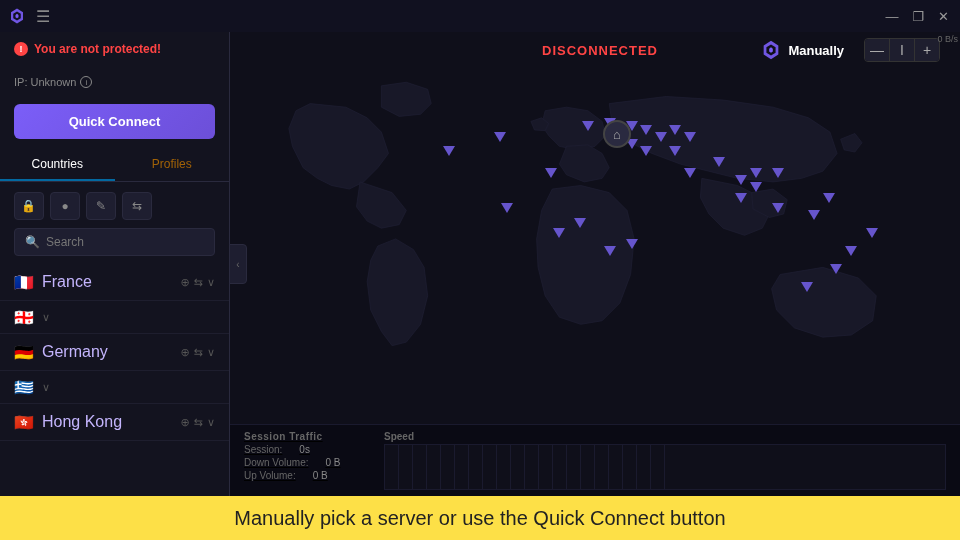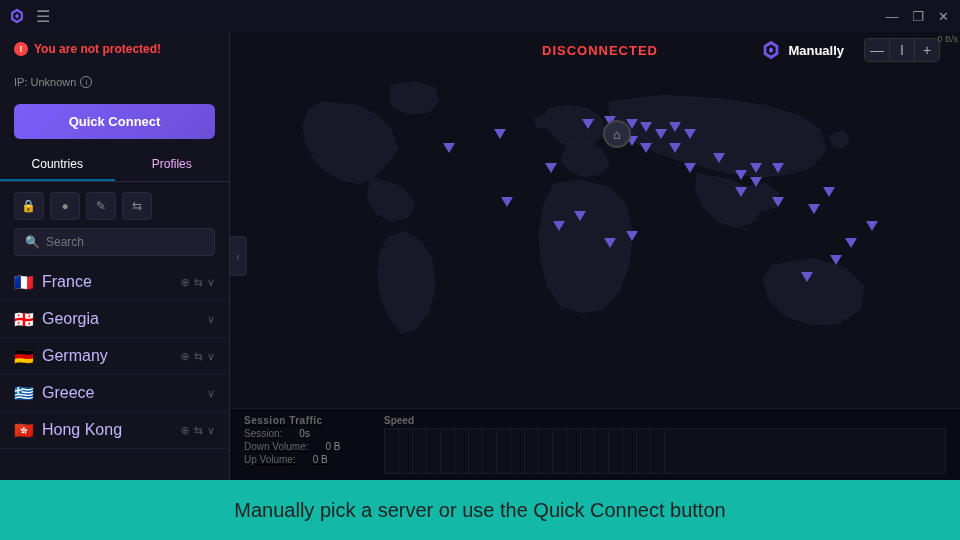--- a/index.html
+++ b/index.html
@@ -116,21 +116,21 @@
       display: flex;
       border-bottom: 1px solid #2a2a3e;
       margin: 0 0 6px;
     }
     .tab {
       flex: 1;
       padding: 8px 0;
       text-align: center;
       font-size: 12px;
       cursor: pointer;
-      color: #f0abfc;
+      color: #a16207;
       border-bottom: 2px solid transparent;
     }
     .tab.active {
       color: #fff;
       border-bottom: 2px solid #0369a1;
     }
 
     .filter-icons {
       display: flex;
       gap: 6px;
@@ -437,22 +437,22 @@
     .speed-value {
       color: #666;
       font-size: 9px;
       position: absolute;
       right: 2px;
       top: 2px;
     }
 
     
     .hint-bar {
-      height: 60px;
-      background: #14b8a6;
+      height: 44px;
+      background: #fde047;
       display: flex;
       align-items: center;
       justify-content: center;
       flex-shrink: 0;
     }
     .hint-text {
       color: #222;
       font-size: 20px;
       font-weight: 400;
     }
@@ -531,39 +531,37 @@
         <span class="country-name">France</span>
         <div class="country-actions">
           <span class="country-action-icon">⊕</span>
           <span class="country-action-icon">⇆</span>
           <span class="chevron-icon">∨</span>
         </div>
       </div>
 
       <div class="country-item">
         <span class="country-flag">🇬🇪</span>
-        <span class="country-name">Georgia</span>
         <div class="country-actions">
           <span class="chevron-icon">∨</span>
         </div>
       </div>
 
       <div class="country-item">
         <span class="country-flag">🇩🇪</span>
         <span class="country-name">Germany</span>
         <div class="country-actions">
           <span class="country-action-icon">⊕</span>
           <span class="country-action-icon">⇆</span>
           <span class="chevron-icon">∨</span>
         </div>
       </div>
 
       <div class="country-item">
         <span class="country-flag">🇬🇷</span>
-        <span class="country-name">Greece</span>
         <div class="country-actions">
           <span class="chevron-icon">∨</span>
         </div>
       </div>
 
       <div class="country-item">
         <span class="country-flag">🇭🇰</span>
         <span class="country-name">Hong Kong</span>
         <div class="country-actions">
           <span class="country-action-icon">⊕</span>

